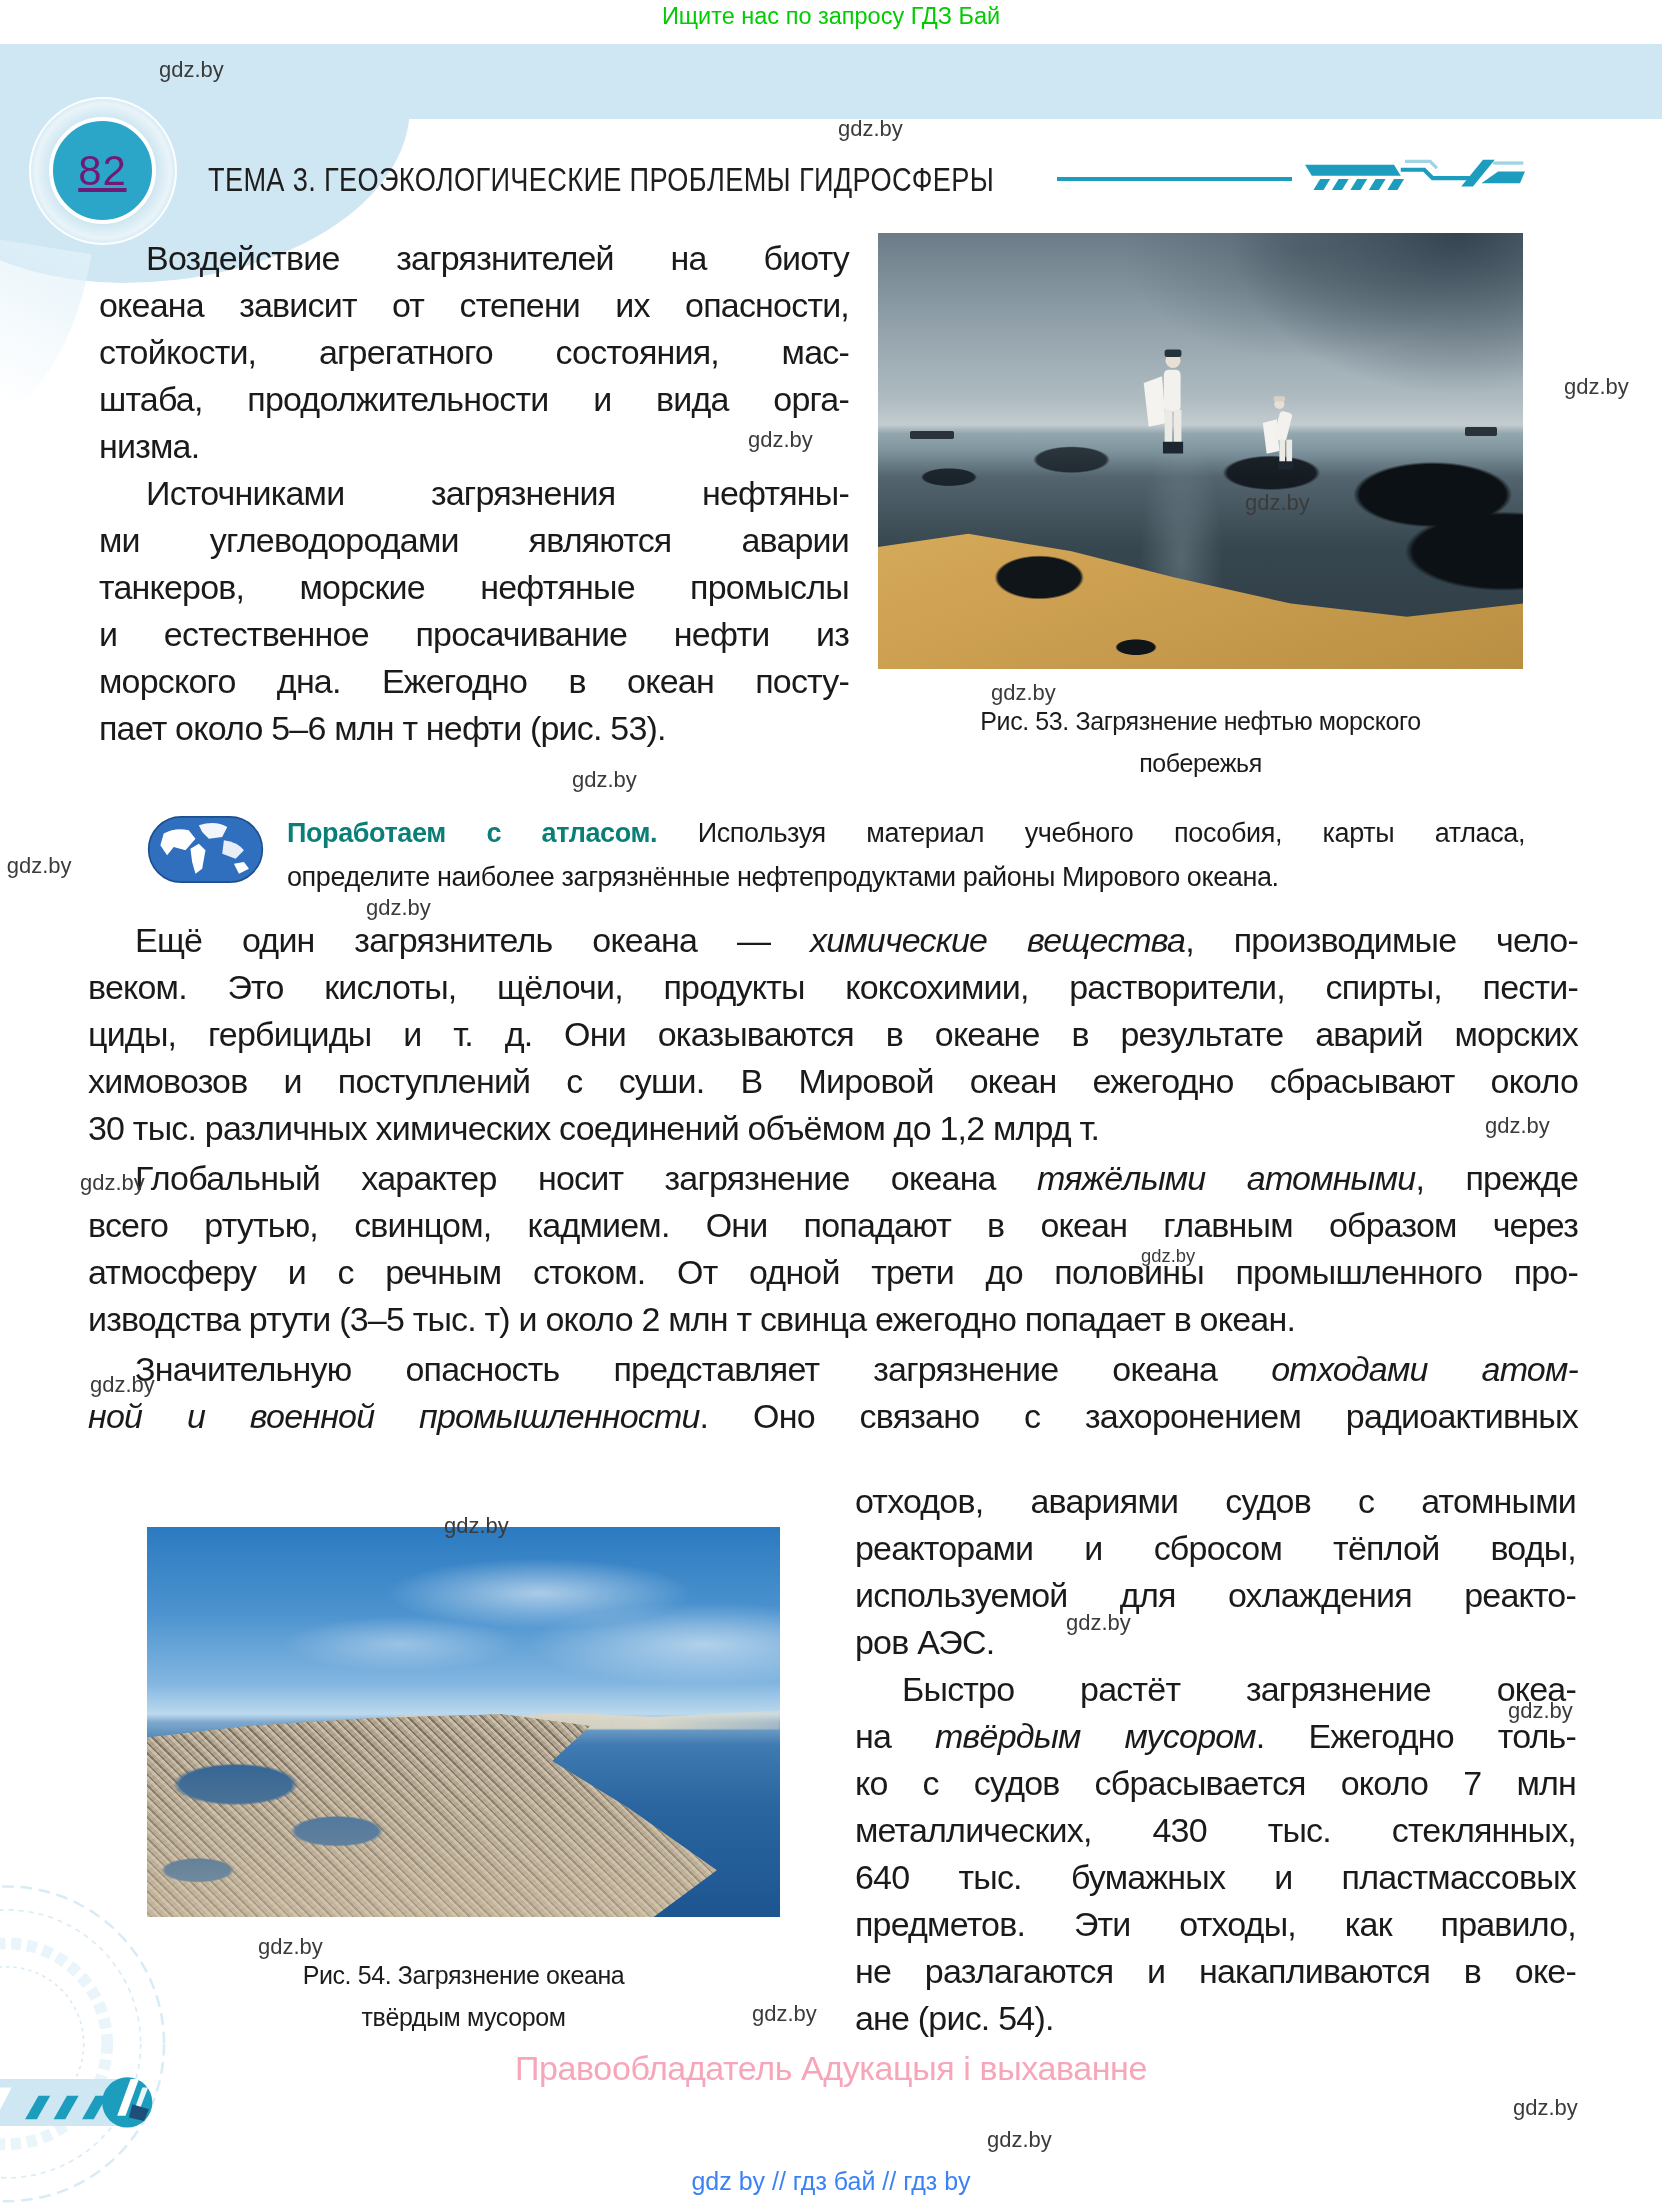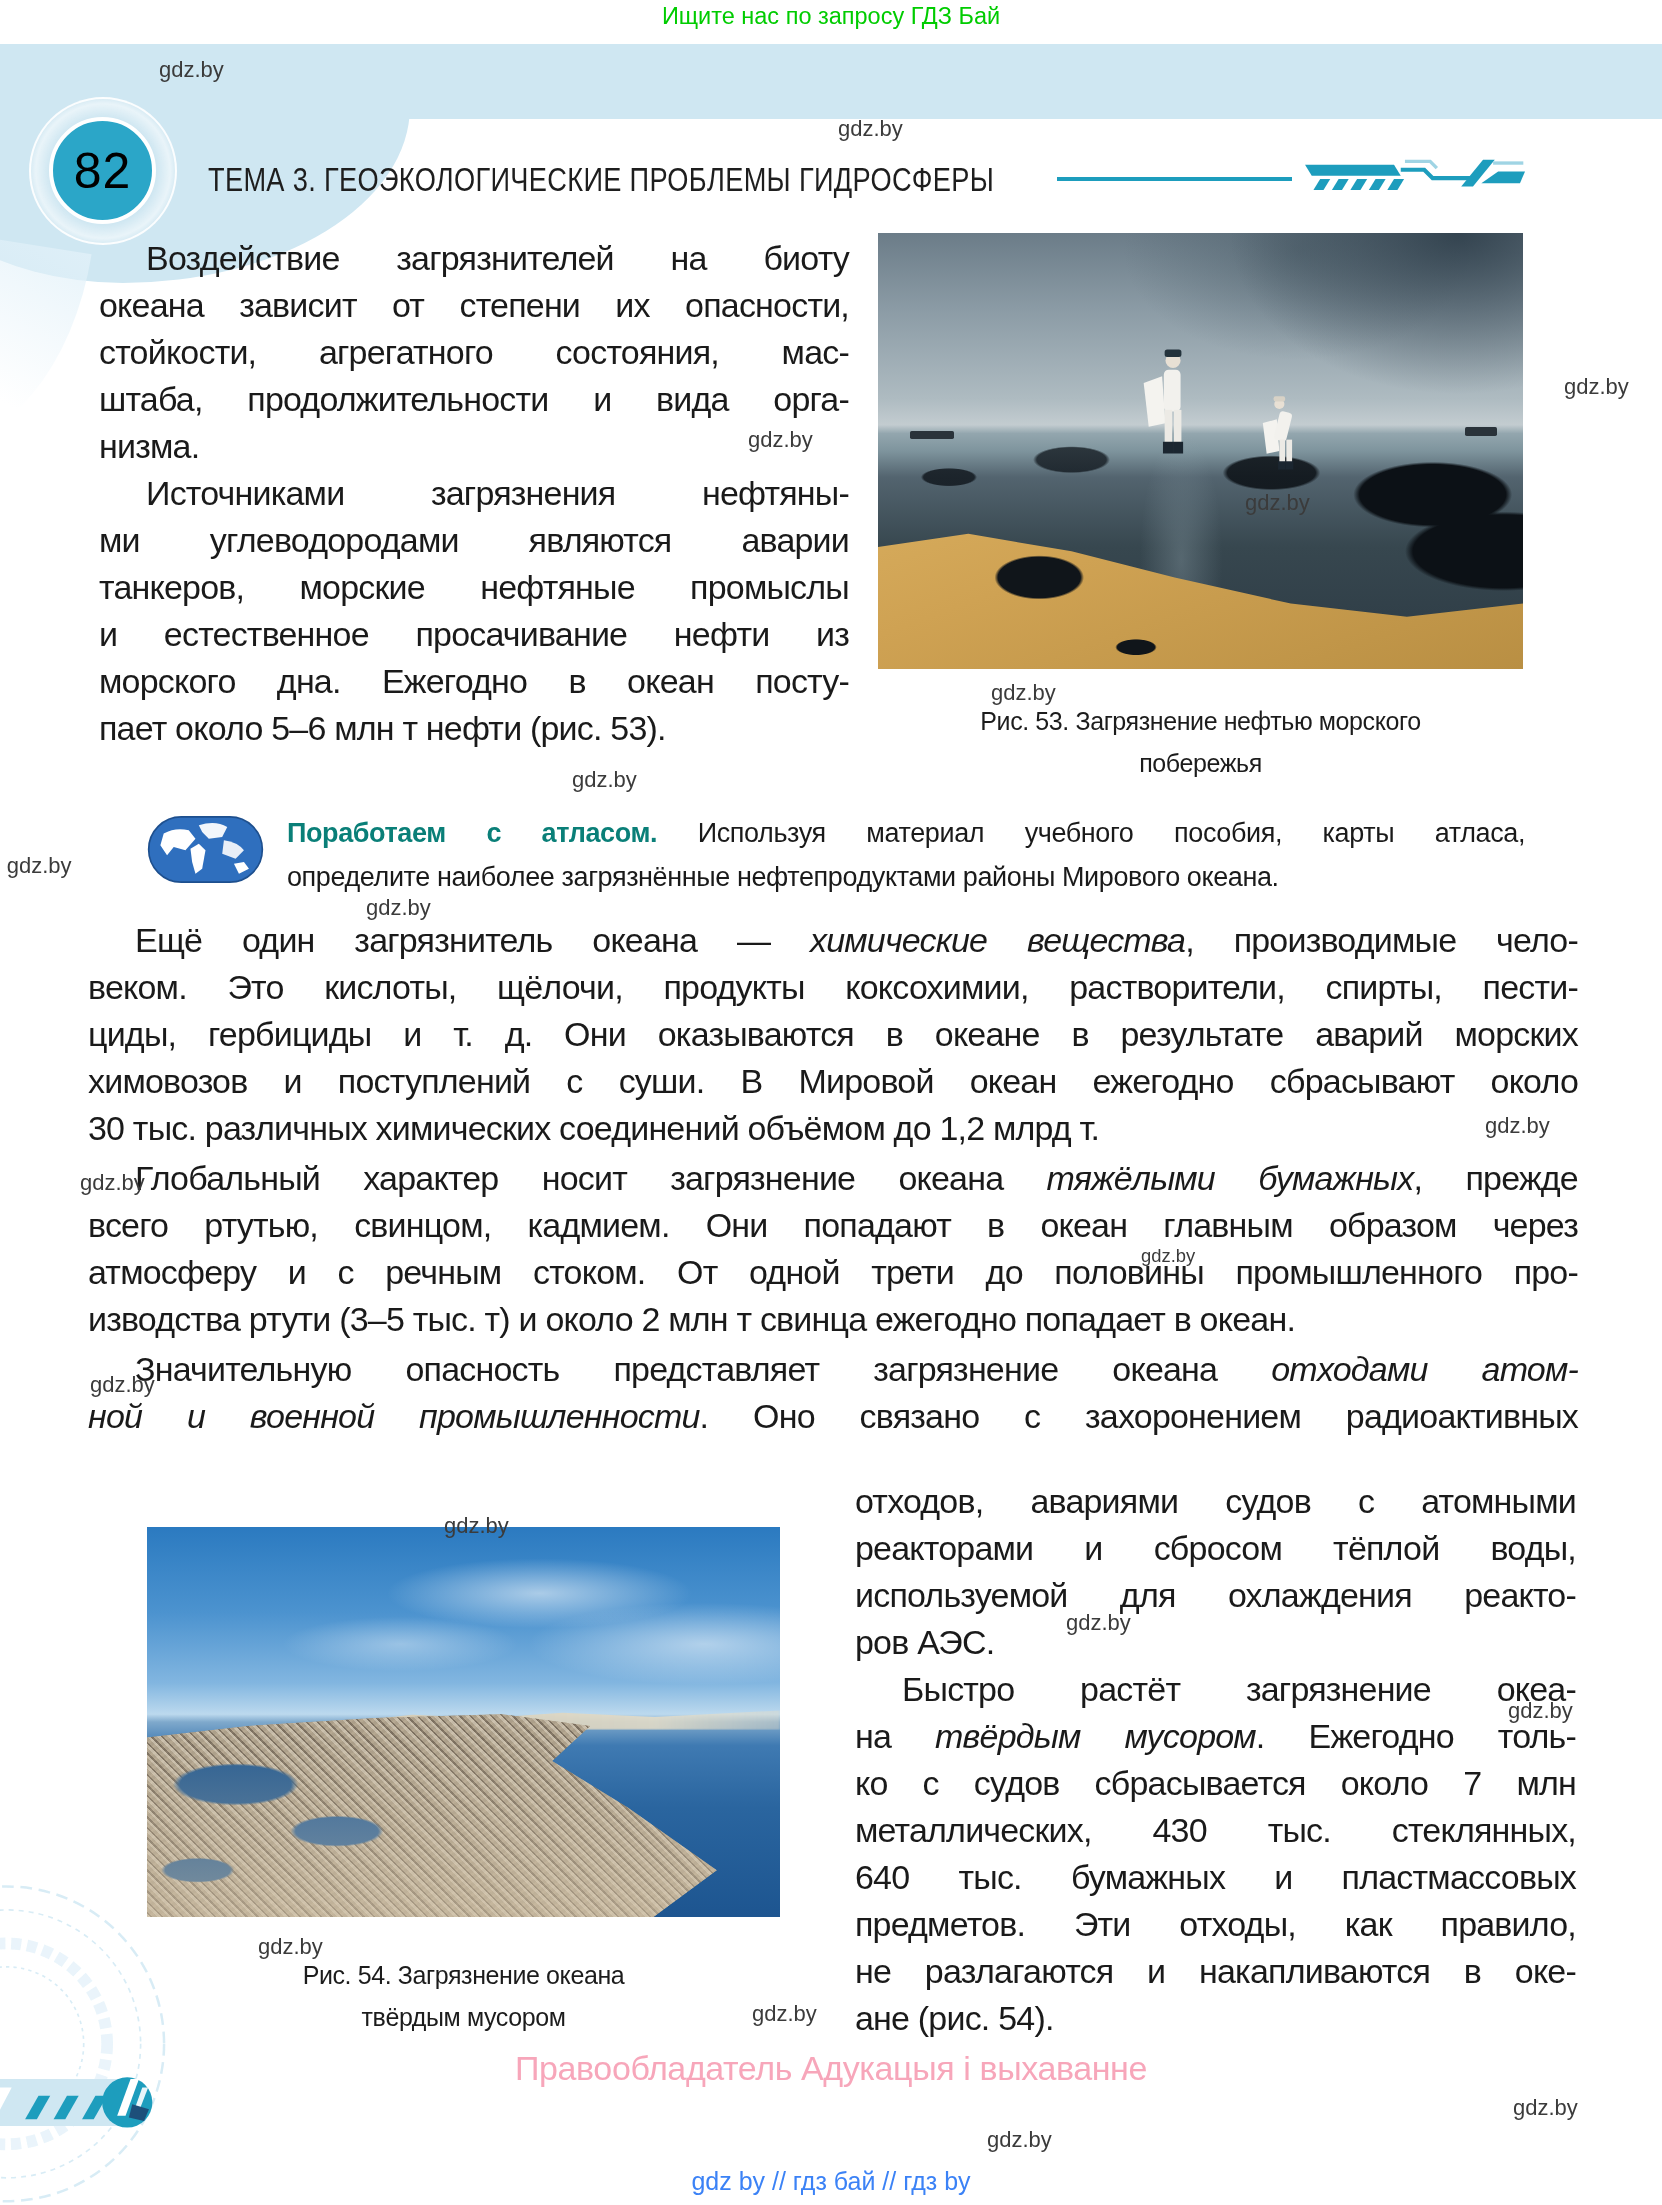--- a/index.html
+++ b/index.html
@@ -15,21 +15,21 @@
   .corner-blob{position:absolute;left:-109px;top:44px;width:519px;height:239px;background:#cfe7f2;
         border-radius:0 0 72% 58% / 0 0 96% 82%;}
   .corner-sliver{position:absolute;left:-50px;top:243px;width:126px;height:209px;background:
         linear-gradient(200deg,#e2f1f9,rgba(226,241,249,0) 72%);border-radius:0 0 100% 0;
         transform:rotate(9deg);opacity:.8;}
   .badge-wrap{position:absolute;left:28.5px;top:97px;width:144px;height:144px;border-radius:50%;
         border:2.5px solid rgba(255,255,255,.9);
         background:radial-gradient(circle,rgba(255,255,255,0) 52%,rgba(255,255,255,.55) 66%,rgba(255,255,255,0) 74%);}
   .badge-core{position:absolute;left:18.4px;top:18.4px;width:99px;height:99px;border-radius:50%;
         background:#2ba6c8;border:4.2px solid #ffffff;display:flex;align-items:center;justify-content:center;
-        color:#000000;font-size:50px;font-weight:400;letter-spacing:0.8px;}
+        color:#701a75;font-size:42px;font-weight:400;letter-spacing:0.8px;text-decoration:underline;}
 
   
   .header-row{position:absolute;left:208px;top:159px;width:1317px;height:40px;
         display:flex;align-items:center;}
   .header-title{font-size:34px;letter-spacing:0.4px;color:#1e1e1e;white-space:nowrap;
         transform:scaleX(.8);transform-origin:left center;}
   .header-rule{flex:1;height:4.2px;background:#1d9dbd;margin:0 8.4px 0 -134px;}
   .header-deco{flex:0 0 auto;}
 
   
@@ -213,21 +213,21 @@
     </div>
 
   <div class="textblock p3">
       <div class="tline j ind"><span>Ещё один загрязнитель океана — </span><em>химические вещества</em><span>, производимые чело-</span></div>
       <div class="tline j"><span>веком. Это кислоты, щёлочи, продукты коксохимии, растворители, спирты, пести-</span></div>
       <div class="tline j"><span>циды, гербициды и т. д. Они оказываются в океане в результате аварий морских</span></div>
       <div class="tline j"><span>химовозов и поступлений с суши. В Мировой океан ежегодно сбрасывают около</span></div>
       <div class="tline"><span>30 тыс. различных химических соединений объёмом до 1,2 млрд т.</span></div>
     </div>
   <div class="textblock p4">
-      <div class="tline j ind"><span>Глобальный характер носит загрязнение океана </span><em>тяжёлыми бумажных</em><span>, прежде</span></div>
+      <div class="tline j ind"><span>Глобальный характер носит загрязнение океана </span><em>тяжёлыми атомными</em><span>, прежде</span></div>
       <div class="tline j"><span>всего ртутью, свинцом, кадмием. Они попадают в океан главным образом через</span></div>
       <div class="tline j"><span>атмосферу и с речным стоком. От одной трети до половины промышленного про-</span></div>
       <div class="tline"><span>изводства ртути (3–5 тыс. т) и около 2 млн т свинца ежегодно попадает в океан.</span></div>
     </div>
   <div class="textblock p5">
       <div class="tline j ind"><span>Значительную опасность представляет загрязнение океана </span><em>отходами атом-</em></div>
       <div class="tline j"><em>ной и военной промышленности</em><span>. Оно связано с захоронением радиоактивных</span></div>
     </div>
 
   <div class="photo2">

